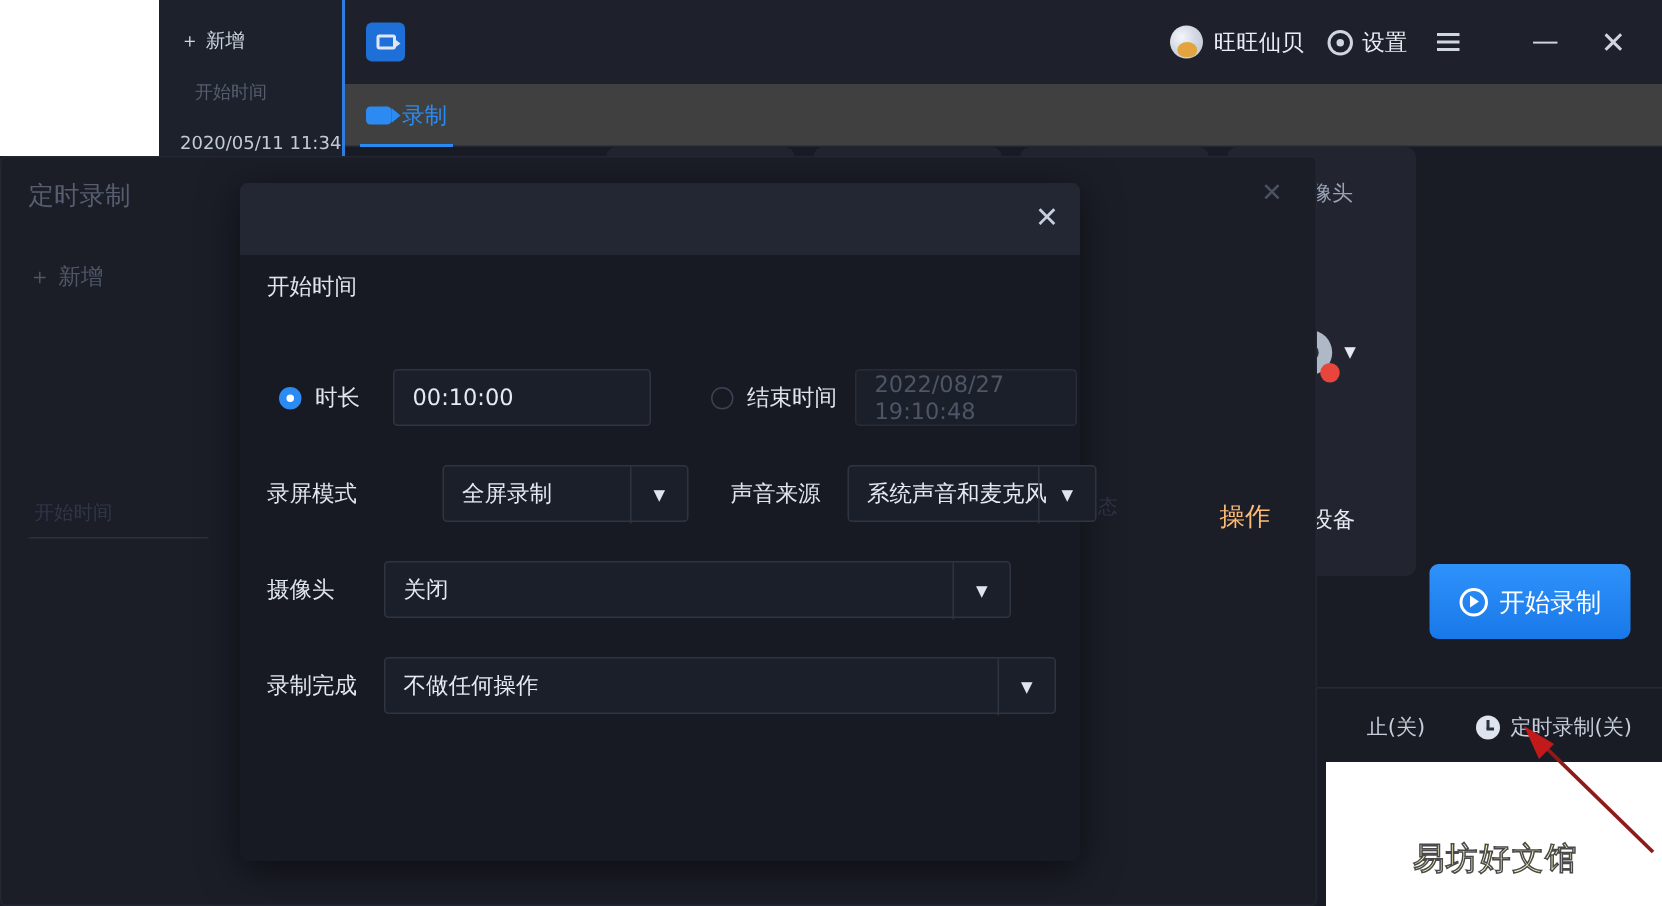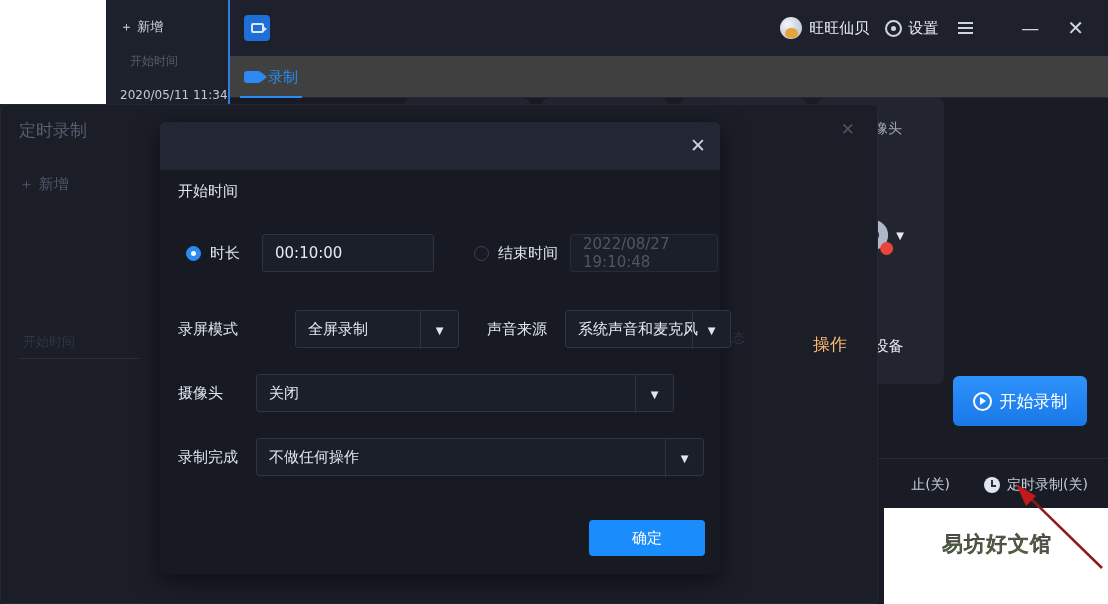--- a/index.html
+++ b/index.html
@@ -189,21 +189,21 @@
   .radio.on { border-color:#2b8bf2; background:#2b8bf2; }
   .radio.on i { width:5px; height:5px; border-radius:50%; background:#fff; display:block; }
   .ok-btn {
     position:absolute; left: 429px; top: 398px; width: 116px; height: 36px;
     background: #1a8cfb; border-radius: 4px; color:#fff; font-size: 15px;
     display:flex; align-items:center; justify-content:center;
   }
 
   
   .white-bottom { position:absolute; left: 884px; top: 508px; width: 224px; height: 96px; background:#fff; }
-  .watermark { position:absolute; left: 942px; top: 530px; color:#4d7c0f; font-size: 21px;
+  .watermark { position:absolute; left: 942px; top: 558px; color:#fef9c3; font-size: 21px;
                -webkit-text-stroke: 1px #4a4a4a; letter-spacing: 1px; }
   .arrow-svg { position:absolute; left: 1012px; top: 482px; }
 </style>
 </head>
 <body>
 
 <div id="root">
 
   <div class="left-strip">
     <div class="white-pane"></div>
@@ -292,21 +292,21 @@
 
   <div class="modal">
     <div class="modal-head">
       <div class="modal-x">✕</div>
     </div>
 
     <div class="row" style="left:18px; top:60px;">
       <span class="lbl" style="width:78px;">开始时间</span>
     </div>
 
-    <div class="row" style="left:26px; top:112px;">
+    <div class="row" style="left:26px; top:124px;">
       <span class="radio on">
           <i></i>
         </span>
       <span class="lbl" style="margin-left:9px; width:52px;">时长</span>
       <span class="field" style="width:172px;">00:10:00</span>
       <span class="radio" style="margin-left:40px;"></span>
       <span class="lbl" style="margin-left:9px; width:72px;">结束时间</span>
       <span class="field dim" style="width:148px;">2022/08/27 19:10:48</span>
     </div>
 
@@ -332,21 +332,20 @@
     </div>
 
     <div class="row" style="left:18px; top:316px;">
       <span class="lbl" style="width:78px;">录制完成</span>
       <span class="field sel" style="width:448px;">
         <span>不做任何操作</span>
         <span class="arrow">▼</span>
       </span>
     </div>
 
-    <div class="ok-btn">确定</div>
   </div>
 
   <div class="white-bottom"></div>
   <svg class="arrow-svg" width="96" height="90">
     <line x1="90" y1="86" x2="12" y2="10" stroke="#8e1a1a" stroke-width="2.5"></line>
     <polygon points="4,2 24,14 14,24" fill="#c21a1a"></polygon>
   </svg>
   <div class="watermark">易坊好文馆</div>
 
 </div>

